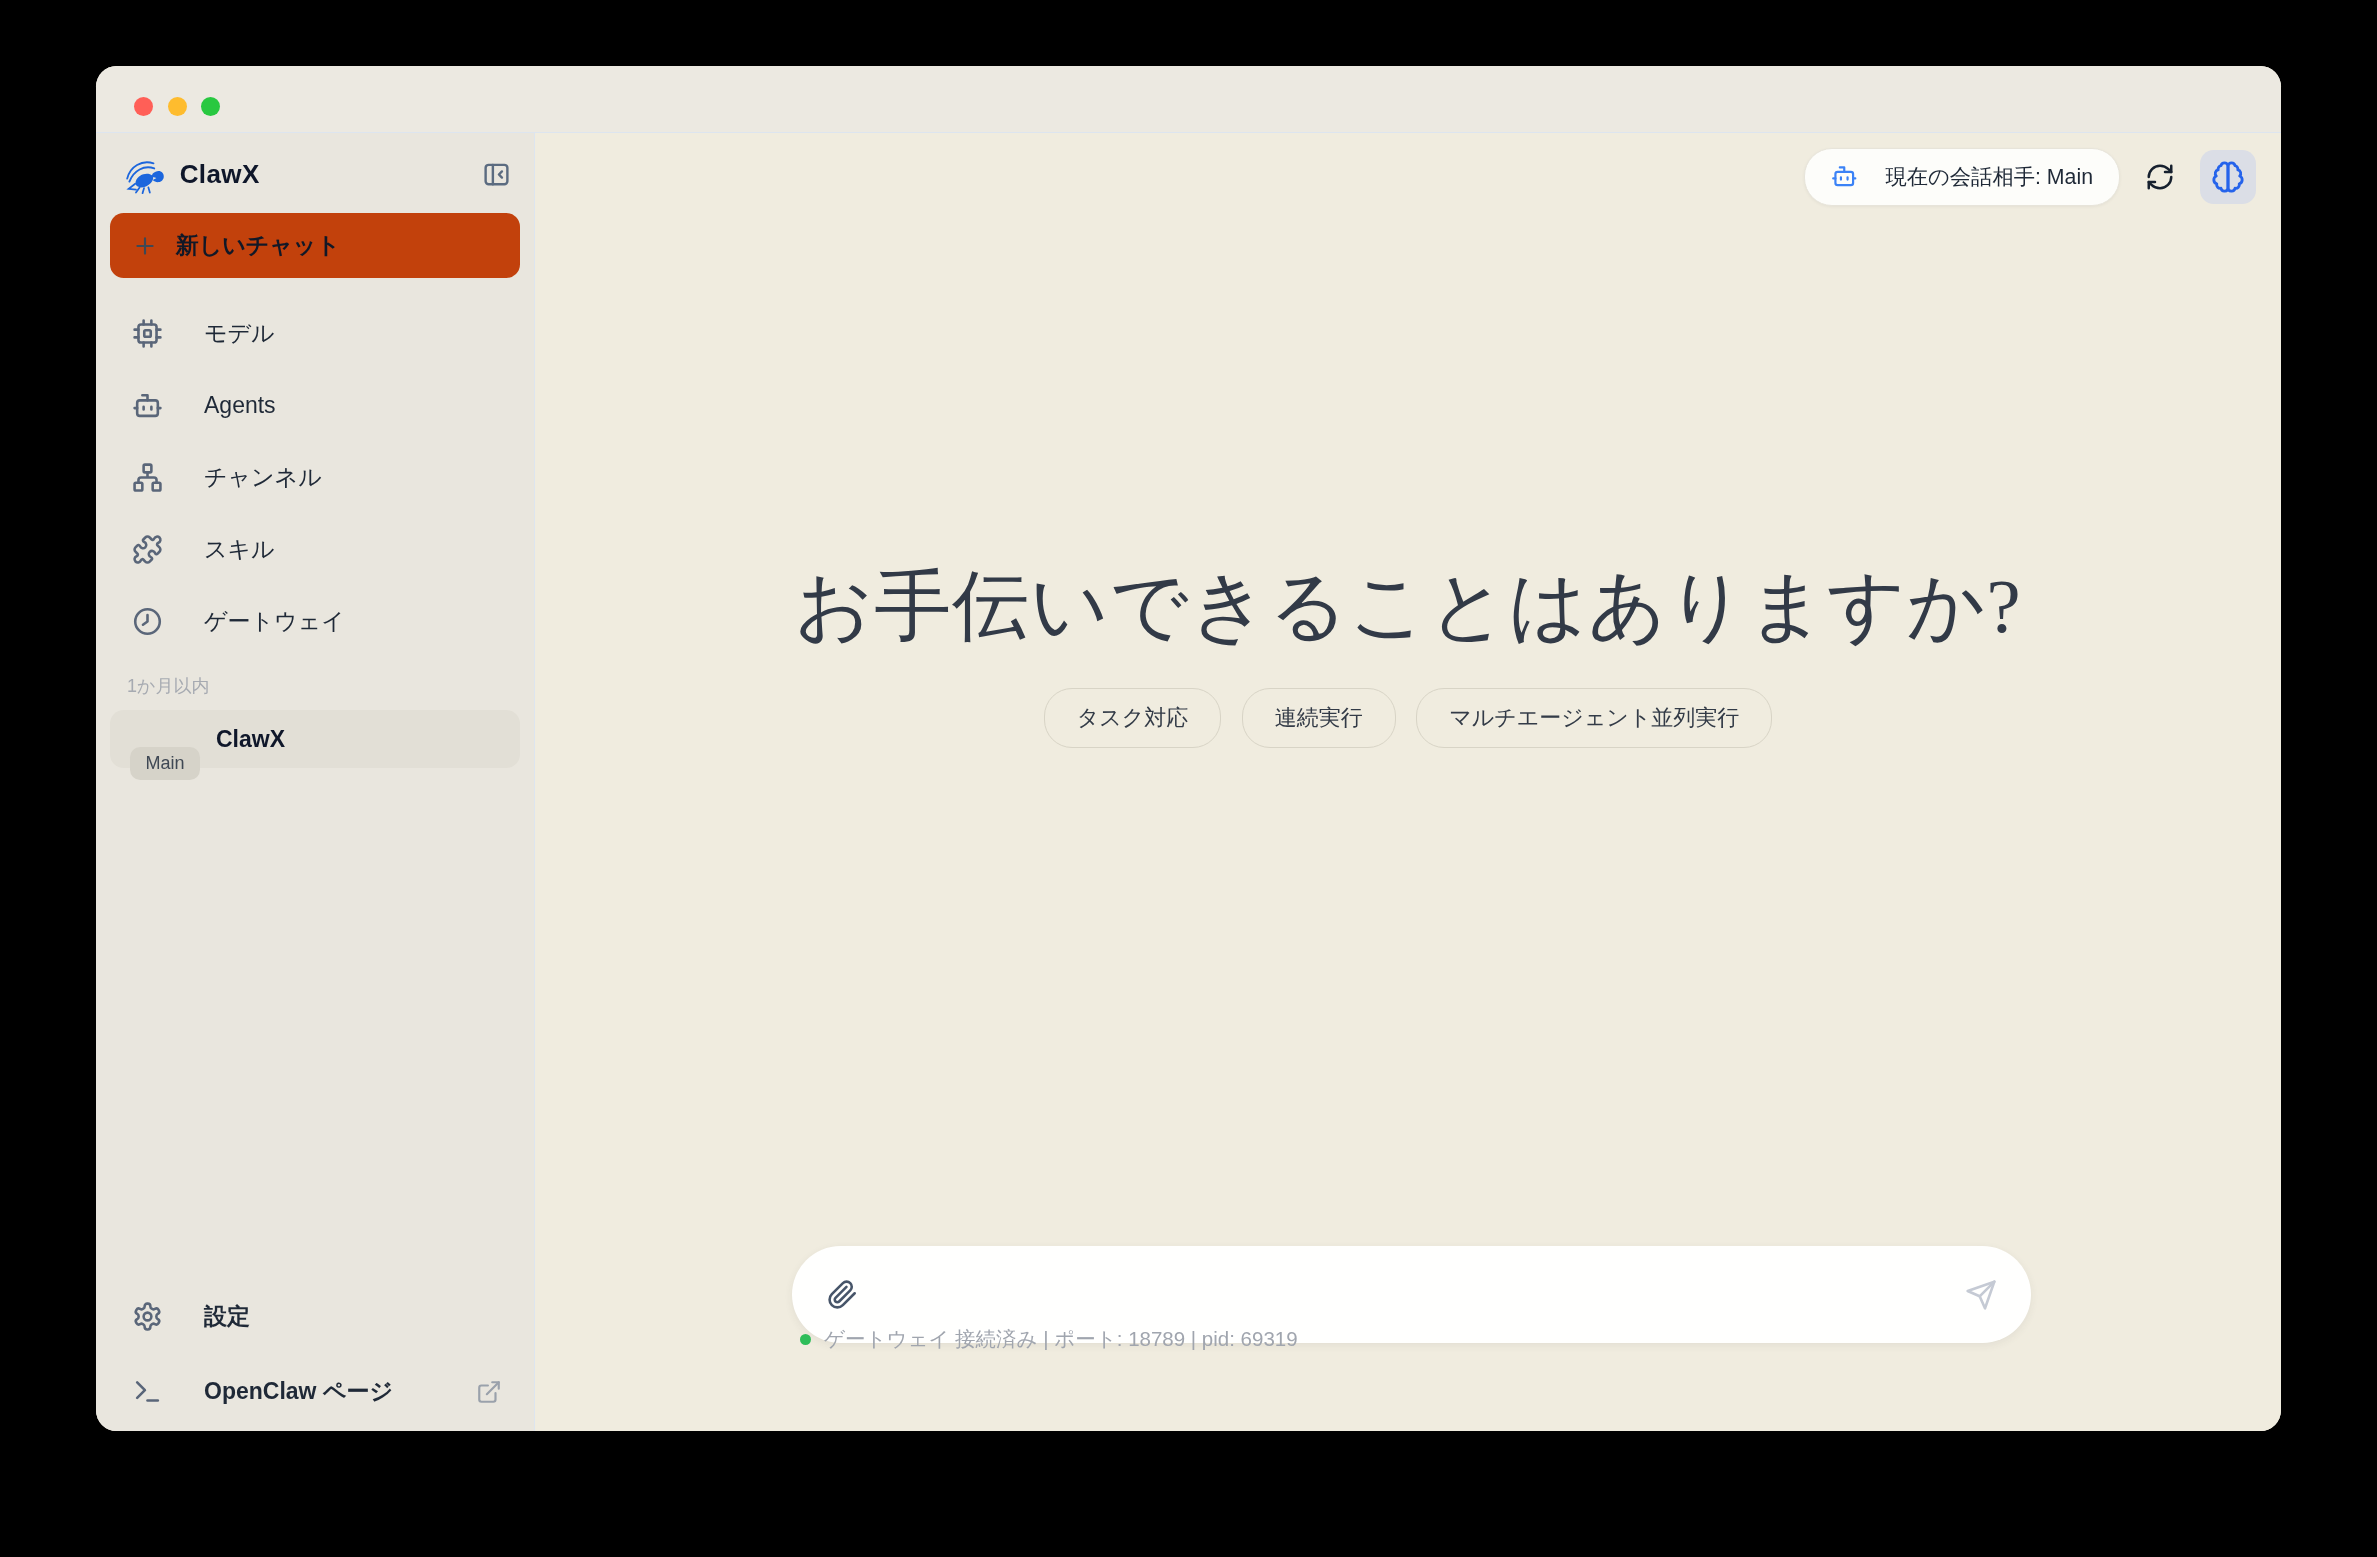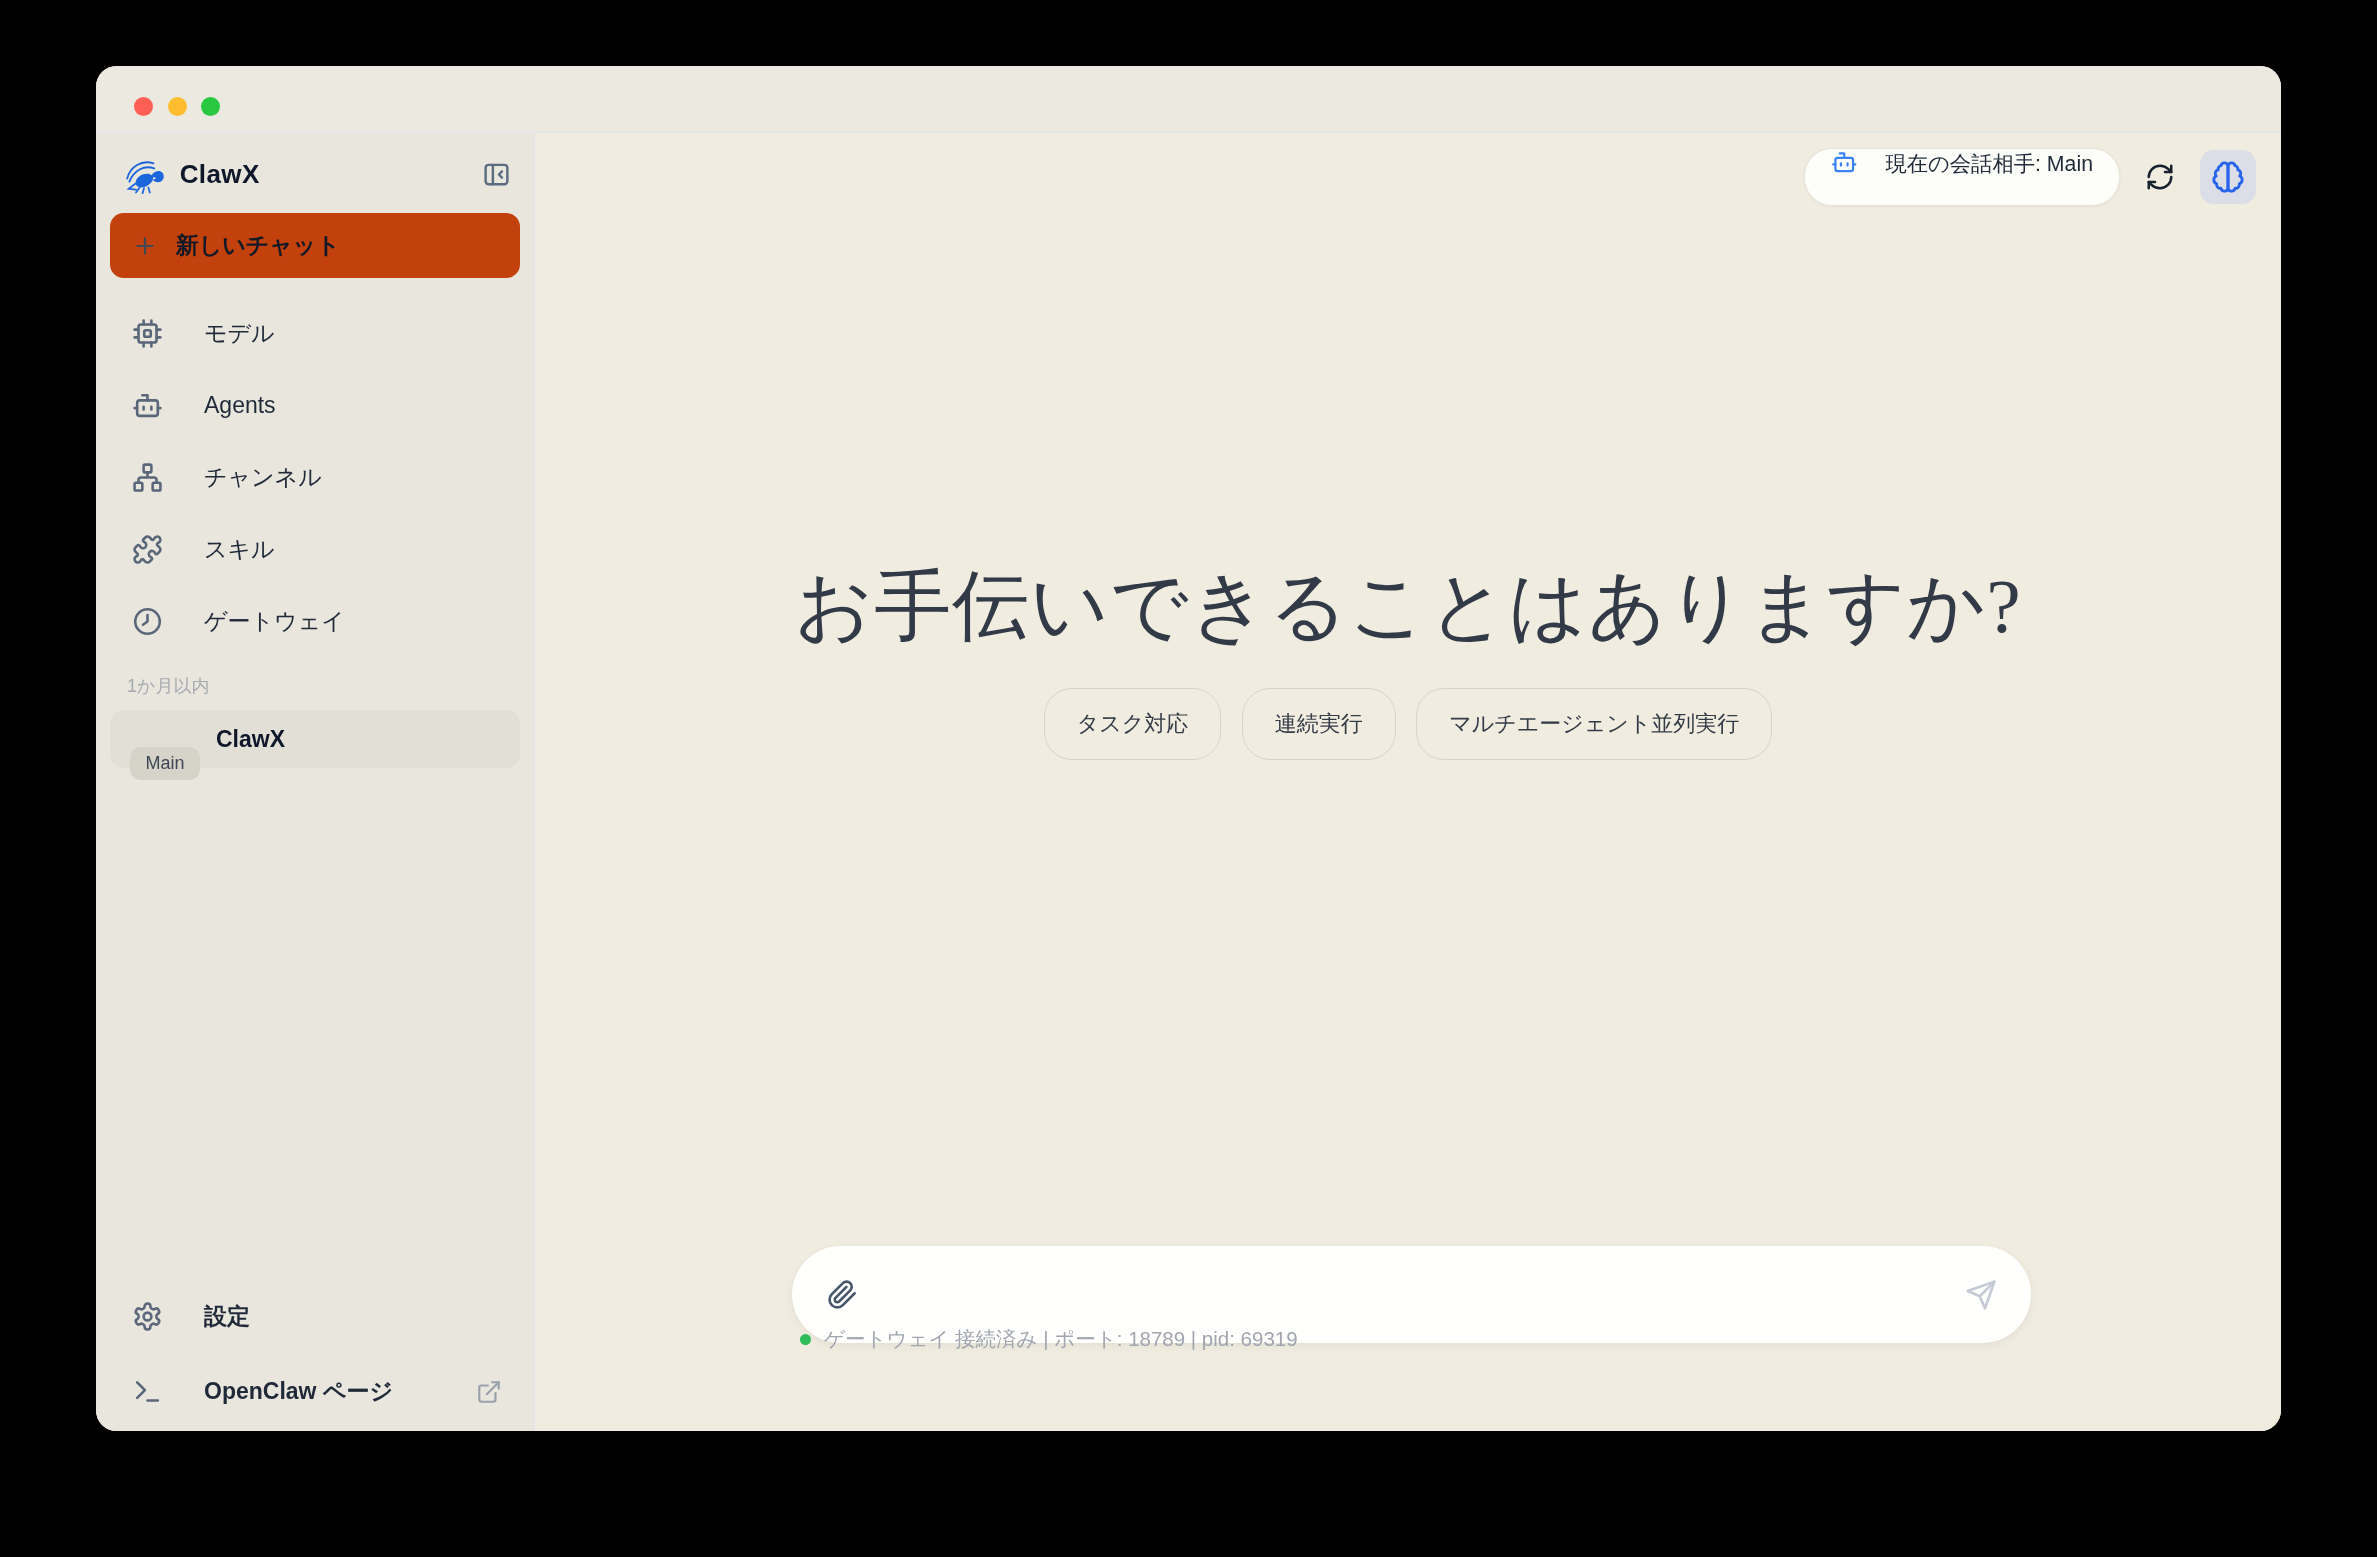--- a/index.html
+++ b/index.html
@@ -40,36 +40,36 @@
   .sidebar-spacer{flex:1;}
   .side-footer{flex:none;display:flex;flex-direction:column;padding-bottom:1.7px;}
   .footer-row{height:75px;display:flex;align-items:center;padding:0 13.7px 0 36px;gap:41px;cursor:pointer;
               background:transparent;border:none;position:relative;}
   .footer-row svg.lead{width:31px;height:31px;color:#5a6679;flex:none;}
   .footer-label{font-size:23px;font-weight:700;color:#1f2937;}
   .ext-icon{position:absolute;right:32px;width:26px;height:26px;color:#9aa1ab;}
   
   .header-controls{position:absolute;top:14.5px;right:25px;display:flex;align-items:center;gap:20.5px;}
   .agent-pill{height:56px;border-radius:28px;background:#fdfdfa;border:1.7px solid #e7e4da;
-              display:flex;padding:0 26px;gap:28px;cursor:pointer;
+              display:flex;align-items:center;padding:0 26px;gap:28px;cursor:pointer;
               box-shadow:0 0.9px 3.4px rgba(0,0,0,.05);}
   .agent-pill svg{width:26.5px;height:26.5px;color:#3b82f6;flex:none;}
   .agent-pill-label{font-size:21.3px;font-weight:500;color:#1f2937;white-space:nowrap;}
   .refresh-btn{width:39px;height:39px;border:none;background:transparent;padding:0;cursor:pointer;
                display:flex;align-items:center;justify-content:center;color:#16202e;}
   .refresh-btn svg{width:30px;height:30px;}
   .brain-btn{width:56px;height:54px;border:none;border-radius:13.7px;background:#dbdee6;cursor:pointer;
              display:flex;align-items:center;justify-content:center;color:#2563eb;}
   .brain-btn svg{width:34px;height:34px;}
   
   .hero{position:absolute;left:0;right:0;top:427px;text-align:center;}
   .headline{margin:0;font-family:"Liberation Serif","DejaVu Serif",serif;font-weight:normal;
             font-size:77px;line-height:1.2;color:#323a47;letter-spacing:0.9px;}
   .chips{margin-top:36px;display:flex;justify-content:center;gap:20.5px;}
-  .chip{height:72px;border-radius:28px;border:1.7px solid #d8d4c6;background:transparent;cursor:pointer;
+  .chip{height:60px;border-radius:28px;border:1.7px solid #d8d4c6;background:transparent;cursor:pointer;
         padding:0 32px;font-size:22px;font-weight:500;color:#333b47;display:flex;align-items:center;
         font-family:inherit;}
   
   .composer{position:absolute;left:257px;width:1239px;top:1113px;height:97px;background:#fffffe;
             border-radius:49px;box-shadow:0 2.6px 8.5px rgba(60,60,50,.07);display:flex;align-items:center;
             padding:0 31px;box-sizing:border-box;}
   .clip-btn{border:none;background:transparent;padding:0;width:38px;height:38px;cursor:pointer;
             color:#475569;display:flex;align-items:center;justify-content:center;flex:none;}
   .clip-btn svg{width:31px;height:31px;}
   .msg-input{flex:1;border:none;outline:none;background:transparent;height:51px;margin:0 17px;

